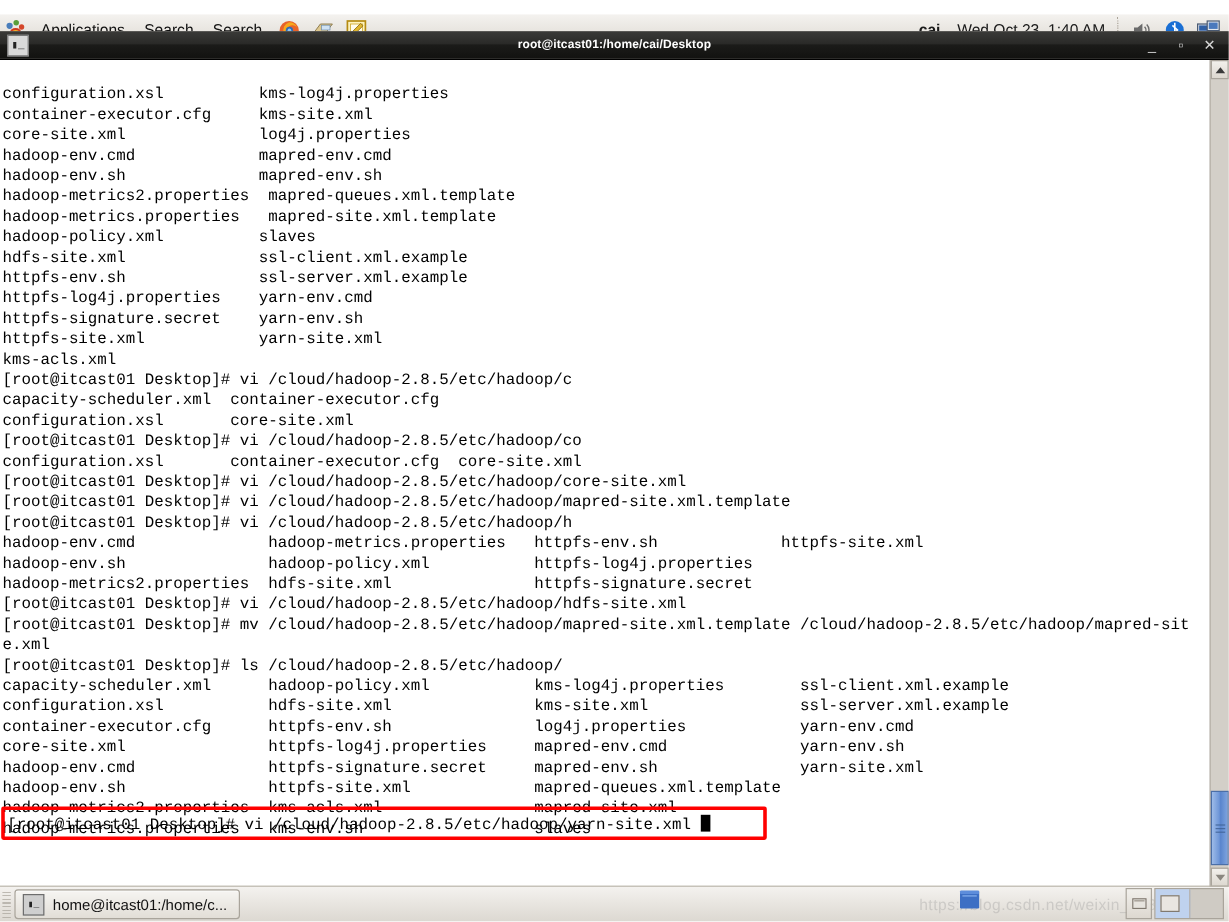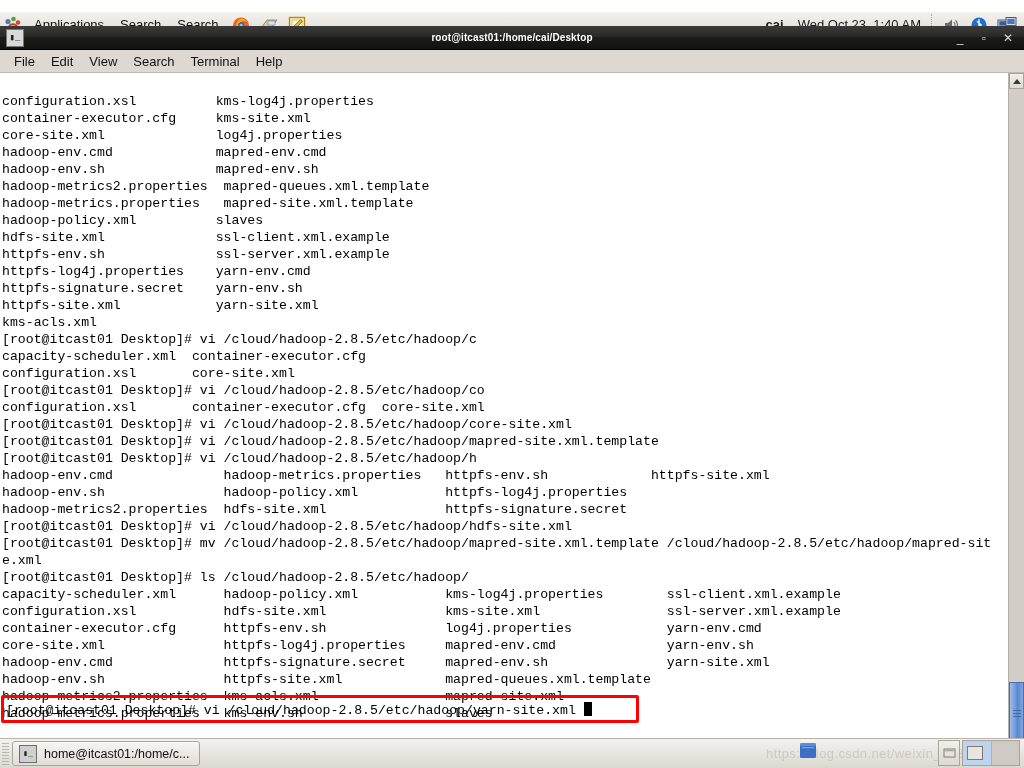--- a/index.html
+++ b/index.html
@@ -415,28 +415,20 @@
     <div id="titlebar">
       <span id="titlebar-icon">▮_</span>
       <span id="title-text">root@itcast01:/home/cai/Desktop</span>
       <span id="win-buttons">
         <span class="win-btn">_</span>
         <span class="win-btn">▫</span>
         <span class="win-btn">✕</span>
       </span>
     </div>
 
-    <div id="menubar">
-      <span class="menu-item">File</span>
-      <span class="menu-item">Edit</span>
-      <span class="menu-item">View</span>
-      <span class="menu-item">Search</span>
-      <span class="menu-item">Terminal</span>
-      <span class="menu-item">Help</span>
-    </div>
 
     <div id="term-body-wrap">
 
       <div id="term-text">
         <pre id="term-lines">configuration.xsl          kms-log4j.properties
 container-executor.cfg     kms-site.xml
 core-site.xml              log4j.properties
 hadoop-env.cmd             mapred-env.cmd
 hadoop-env.sh              mapred-env.sh
 hadoop-metrics2.properties  mapred-queues.xml.template

